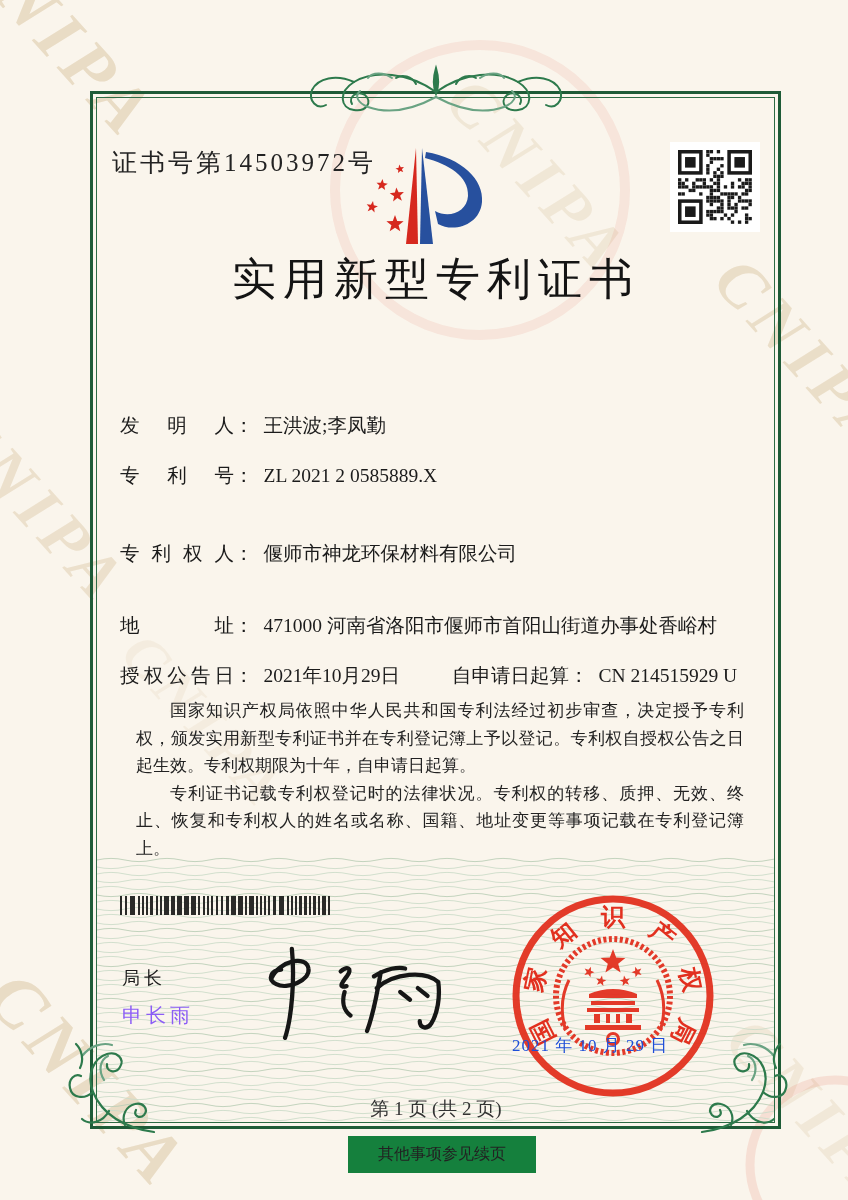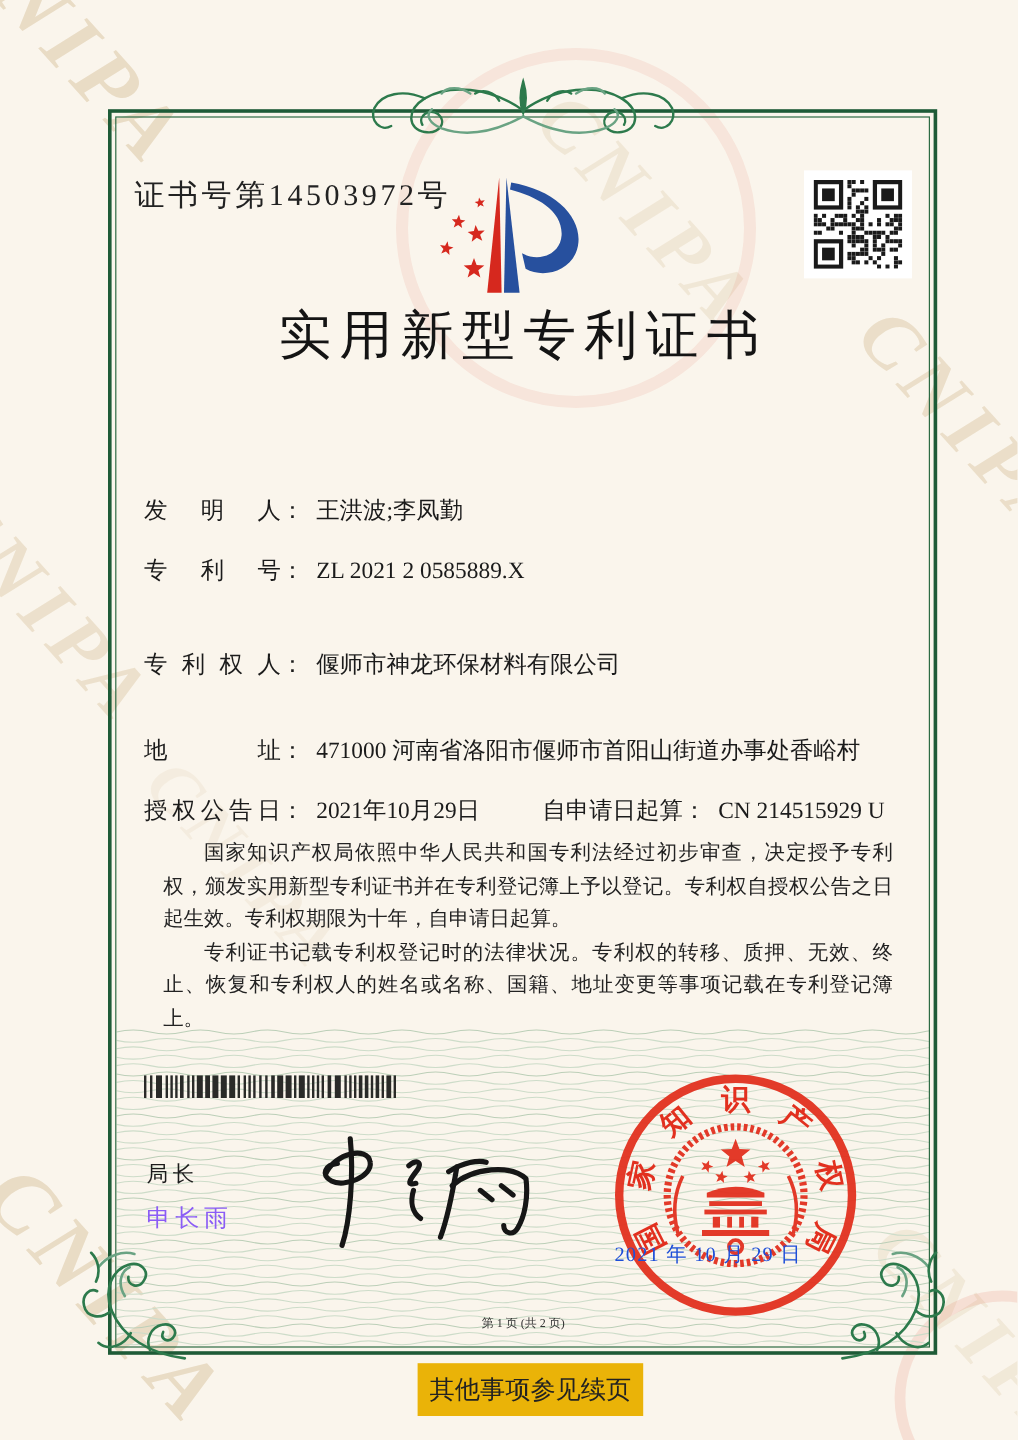--- a/index.html
+++ b/index.html
@@ -48,23 +48,23 @@
   #barcode{position:absolute;left:120px;top:896px;z-index:4}
   .sig-title{position:absolute;left:122px;top:966px;font-size:18px;color:#1b1b1b;
              font-family:Liberation Sans, sans-serif;letter-spacing:4px;z-index:4}
   .sig-name{position:absolute;left:122px;top:1002px;font-size:20px;color:#8b5cf6;
             font-family:"Liberation Sans","DejaVu Sans",sans-serif;letter-spacing:4px;z-index:4}
   #signature{position:absolute;left:246px;top:938px;z-index:4}
   #seal{position:absolute;left:507px;top:890px;z-index:6}
   .seal-date{position:absolute;left:512px;top:1034px;width:185px;
              font-size:17px;letter-spacing:1px;color:#1d4ed8;z-index:7}
   .page-num{position:absolute;left:336px;top:1096px;width:200px;text-align:center;
-            font-size:10px;color:#333;z-index:4}
-  .note-box{position:absolute;left:348px;top:1136px;width:176px;background:#eab308;
-            padding:8px 6px;text-align:center;font-size:21px;color:#222;z-index:4}
+            font-size:19px;color:#333;z-index:4}
+  .note-box{position:absolute;left:348px;top:1136px;width:176px;background:#15803d;
+            padding:8px 6px;text-align:center;font-size:16px;color:#222;z-index:4}
 </style>
 </head>
 <body>
 
 <div class="page">
 
   <div class="wm wm1">CNIPA</div>
   <div class="wm wm2">CNIPA</div>
   <div class="wm wm3">CNIPA</div>
   <div class="wm wm4">CNIPA</div>

